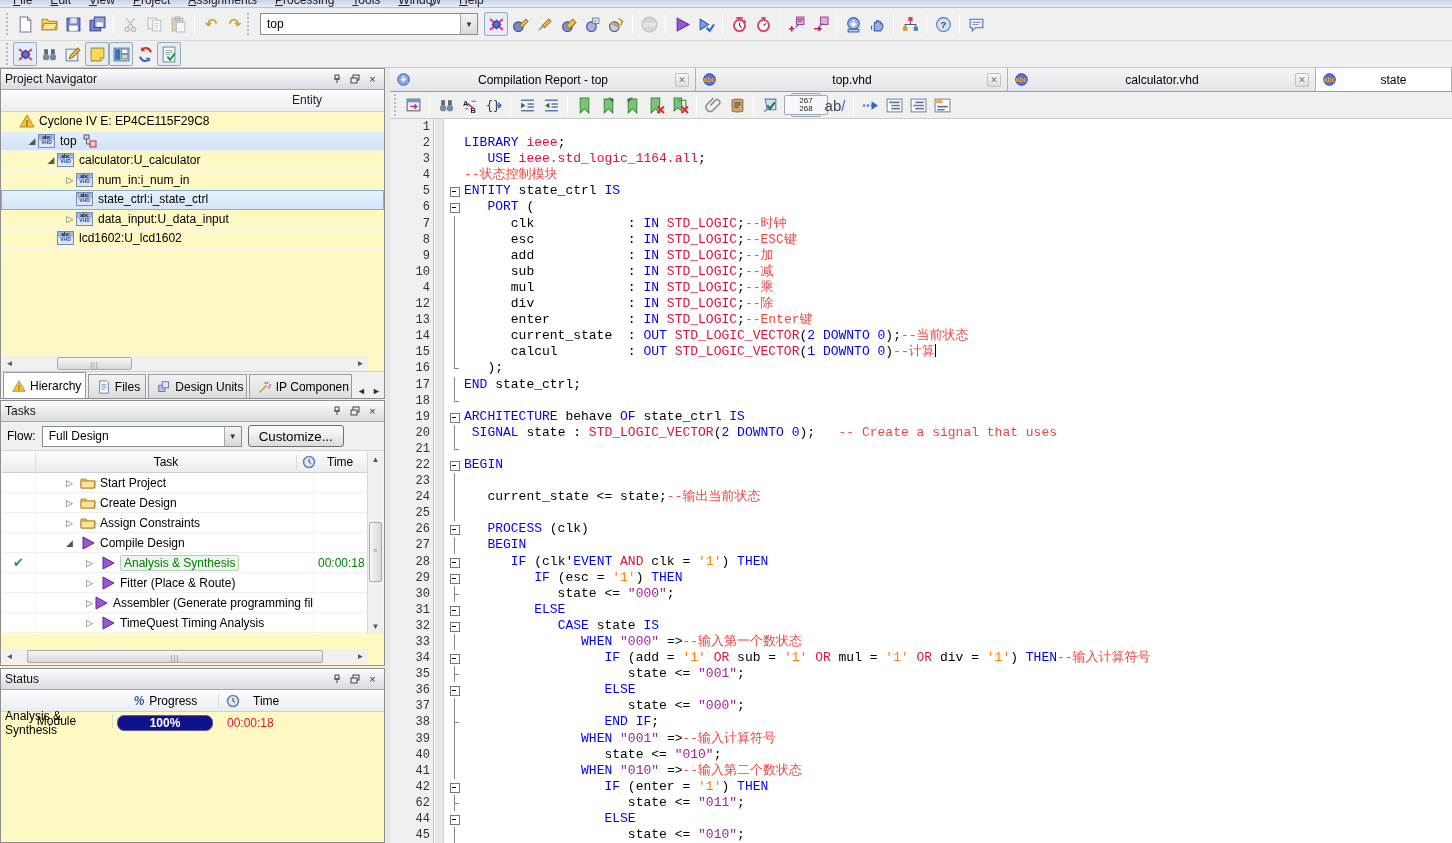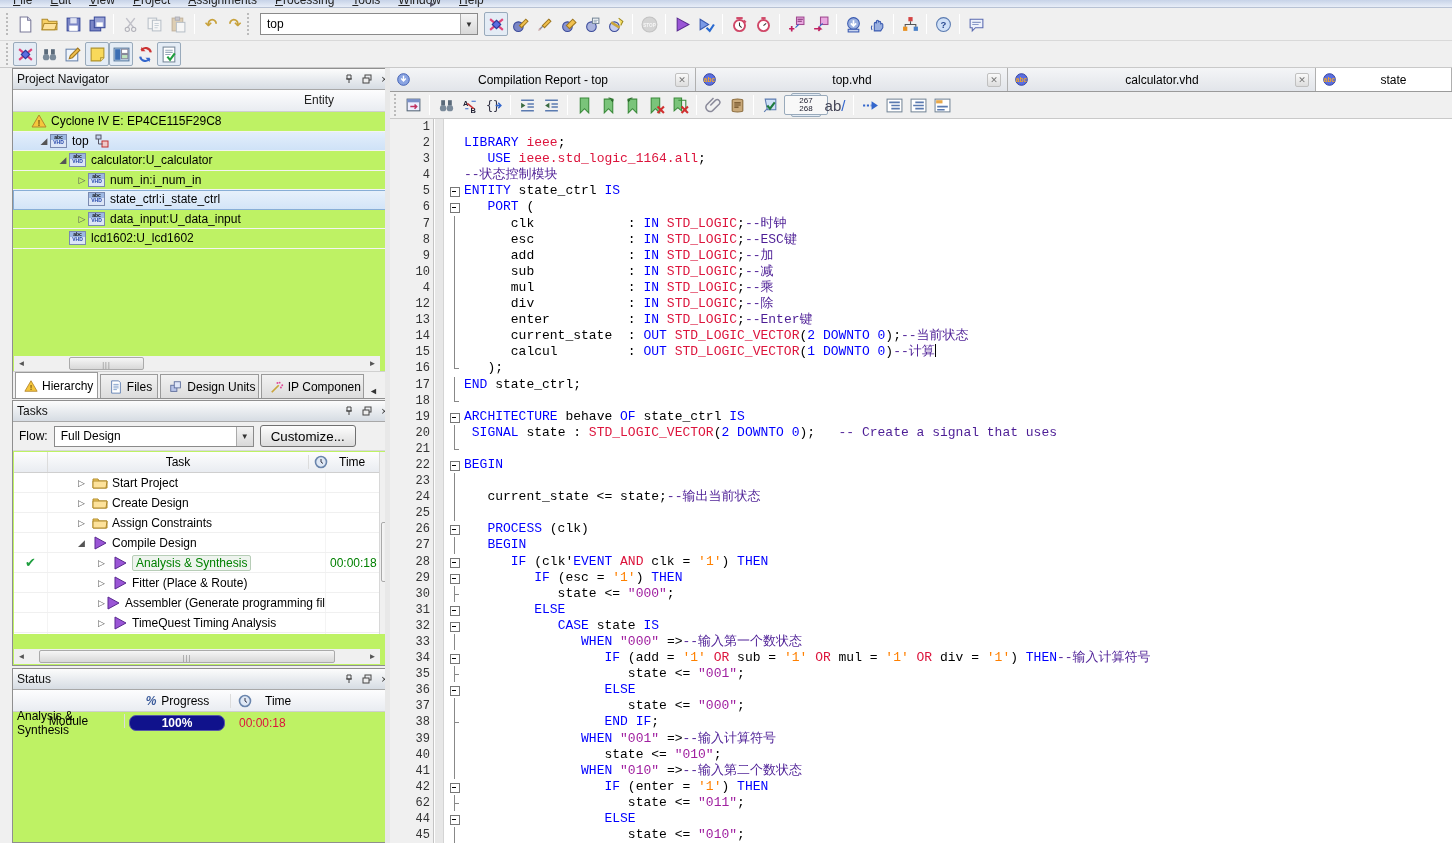--- a/index.html
+++ b/index.html
@@ -27,21 +27,21 @@
   .tbtn.dis { opacity:.45; }
   .uic { font-size:15px; font-weight:bold; color:#c8a23c; }
 
   .combo { display:flex; align-items:center; height:22px; background:#fff; border:1px solid #8a8a8a;
            width:218px; margin:0 6px; }
   .combo .cval { flex:1; padding:0 6px; }
   .combo .carr { width:17px; height:100%; display:flex; align-items:center; justify-content:center;
                  background:linear-gradient(#f4f4f4,#d8d8d8); border-left:1px solid #aaa; font-size:8px; color:#333;}
 
   
-  .panel { position:absolute; left:12px; width:385px; border:1px solid #8f8f8f; background:#bef264; }
+  .panel { position:absolute; left:0; width:385px; border:1px solid #8f8f8f; background:#fef9c3; }
   .ptitle { height:21px; background:linear-gradient(#fcfcfc,#d6dce3); border-bottom:1px solid #a8a8a8;
             display:flex; align-items:center; padding:0 4px; }
   .ptitle .pt { flex:1; color:#111; }
   .pbtns { display:flex; gap:3px; }
   .pbtn { width:15px; height:14px; display:flex; align-items:center; justify-content:center; font-size:11px; color:#333; }
   .pbtn svg { width:10px; height:10px; }
 
   
   #nav { top:68px; height:331px; }
   #nav-colhdr { height:22px; background:linear-gradient(#fdfdfe,#e9ecf1); border-bottom:1px solid #cfcfcf;
@@ -126,21 +126,21 @@
   .cl .ln { position:absolute; left:0; top:0; width:40px; text-align:right; color:#333; font-size:12px;}
   .cl .fold { position:absolute; left:58px; top:0; width:14px; height:16.1px; }
   .cl .ct { position:absolute; left:74px; top:0; }
   .f-b::before { content:""; position:absolute; left:2px; top:4px; width:8px; height:8px; border:1px solid #777; background:#fff;}
   .f-b::after  { content:""; position:absolute; left:4px; top:8px; width:4px; height:1px; background:#000;}
   .f-v::before { content:""; position:absolute; left:6px; top:0; width:1px; height:16.1px; background:#888;}
   .f-t::before { content:""; position:absolute; left:6px; top:0; width:1px; height:16.1px; background:#888;}
   .f-t::after  { content:""; position:absolute; left:7px; top:8px; width:4px; height:1px; background:#888;}
   .f-e::before { content:""; position:absolute; left:6px; top:0; width:1px; height:9px; background:#888;}
   .f-e::after  { content:""; position:absolute; left:7px; top:8px; width:4px; height:1px; background:#888;}
-  .k { color:#0000ff; } .t { color:#dc143c; } .c { color:#4c1d95;font-family:Liberation Mono, monospace; } .s { color:#a020a0; }
+  .k { color:#0000ff; } .t { color:#dc143c; } .c { color:#ef4444;font-family:Liberation Mono, monospace; } .s { color:#a020a0; }
   .h { color:#ff8000; } .n { color:#0000ff; } .p { color:#000; }
   .caret { display:inline-block; width:1px; height:13px; background:#000; vertical-align:-2px; }
 </style>
 </head>
 <body>
 
 <div id="menubar">
   <div class="mwrap" id="menu-items">
       <span class="mitem"><u>F</u>ile</span>
       <span class="mitem"><u>E</u>dit</span>

